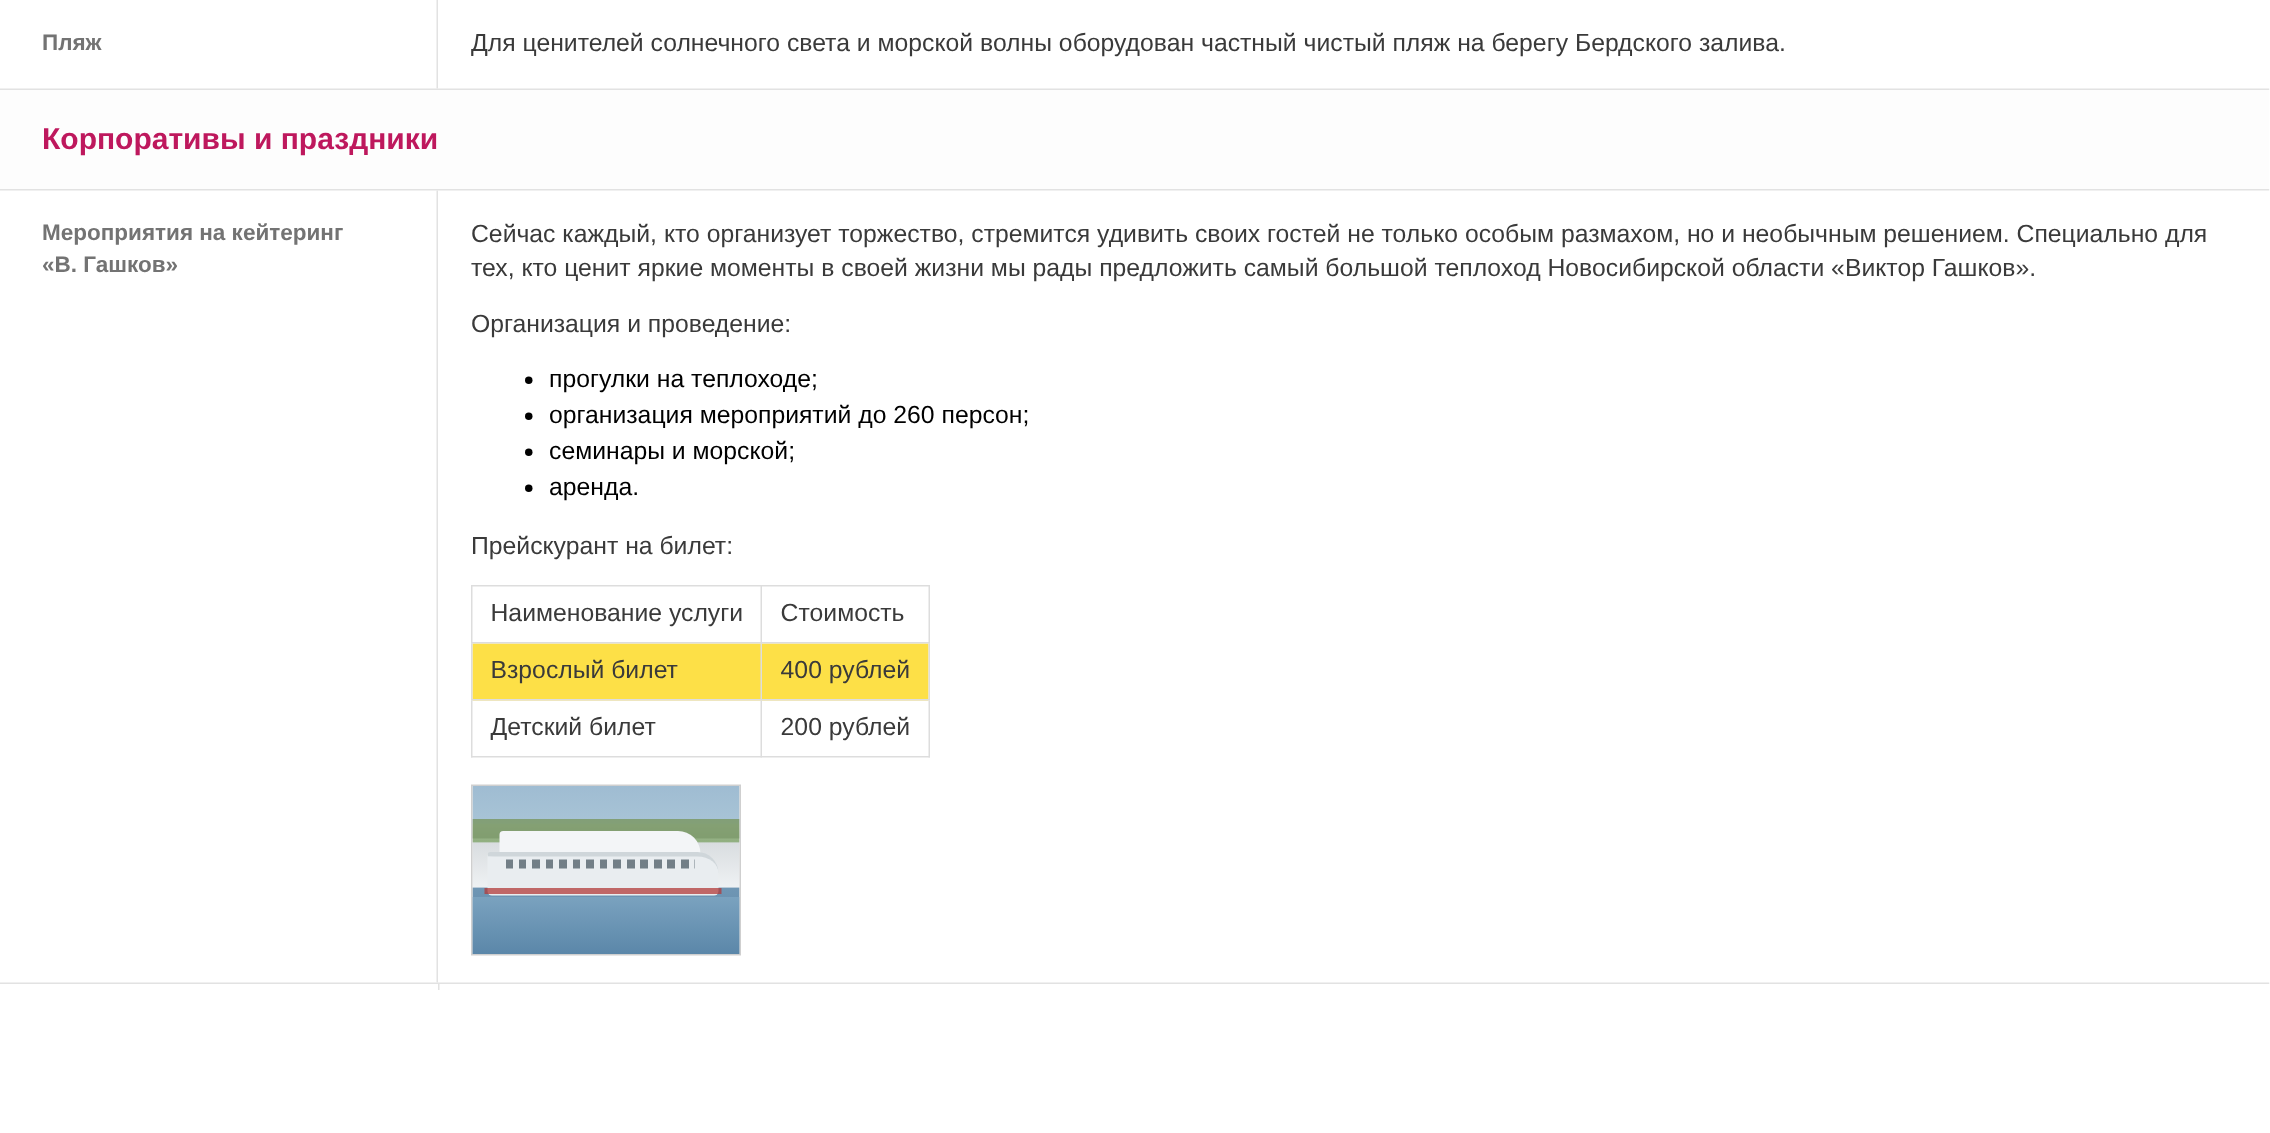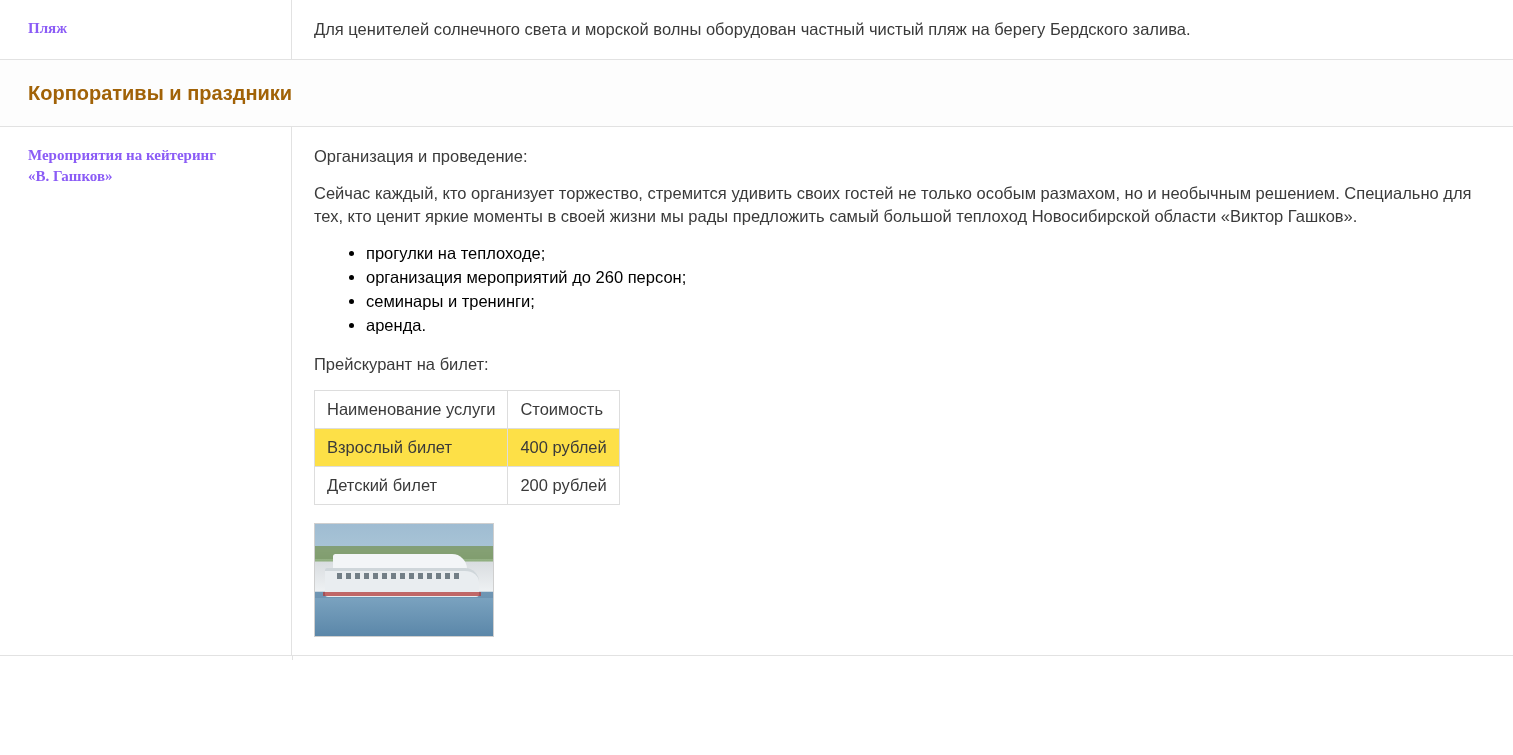--- a/index.html
+++ b/index.html
@@ -35,25 +35,24 @@
     border-right: 1px solid #e2e2e2;
     padding: 18px 14px 18px 28px;
   }
   .cell-body {
     flex: 1;
     box-sizing: border-box;
     padding: 18px 26px 18px 22px;
   }
 
   .label-text {
-    color: #8b5cf6;
+    color: #737373;
     font-size: 15px;
     line-height: 21px;
     font-weight: bold;
-    font-family: Liberation Serif, serif;
   }
 
   .body-text {
     font-size: 16.5px;
     line-height: 23px;
     color: #3a3a3a;
   }
   .body-text p {
     margin: 0 0 14px 0;
   }
@@ -63,21 +62,21 @@
 
   
   .section-header {
     width: 100%;
     box-sizing: border-box;
     border-bottom: 1px solid #e2e2e2;
     background: #fdfdfd;
     padding: 20px 0 20px 28px;
   }
   .section-header .title {
-    color: #a16207;
+    color: #be185d;
     font-size: 20px;
     font-weight: bold;
     line-height: 26px;
   }
 
   
   ul.services {
     margin: 0 0 16px 0;
     padding-left: 52px;
     list-style: disc;
@@ -219,28 +218,28 @@
   <div class="row">
     <div class="cell-label">
       <div class="label-text">
         <span>Мероприятия на кейтеринг</span><br>
         <span>«В. Гашков»</span>
       </div>
     </div>
     <div class="cell-body">
       <div class="body-text">
 
+        <p>Сейчас каждый, кто организует торжество, стремится удивить своих гостей не только особым размахом, но и необычным решением. Специально для тех, кто ценит яркие моменты в своей жизни мы рады предложить самый большой теплоход Новосибирской области «Виктор Гашков».</p>
+
         <p>Организация и проведение:</p>
-
-        <p>Сейчас каждый, кто организует торжество, стремится удивить своих гостей не только особым размахом, но и необычным решением. Специально для тех, кто ценит яркие моменты в своей жизни мы рады предложить самый большой теплоход Новосибирской области «Виктор Гашков».</p>
 
         <ul class="services">
           <li>прогулки на теплоходе;</li>
           <li>организация мероприятий до 260 персон;</li>
-          <li>семинары и тренинги;</li>
+          <li>семинары и морской;</li>
           <li>аренда.</li>
         </ul>
 
 
         <p>Прейскурант на билет:</p>
 
         <table class="price">
           <thead>
             <tr>
               <th>Наименование услуги</th>

